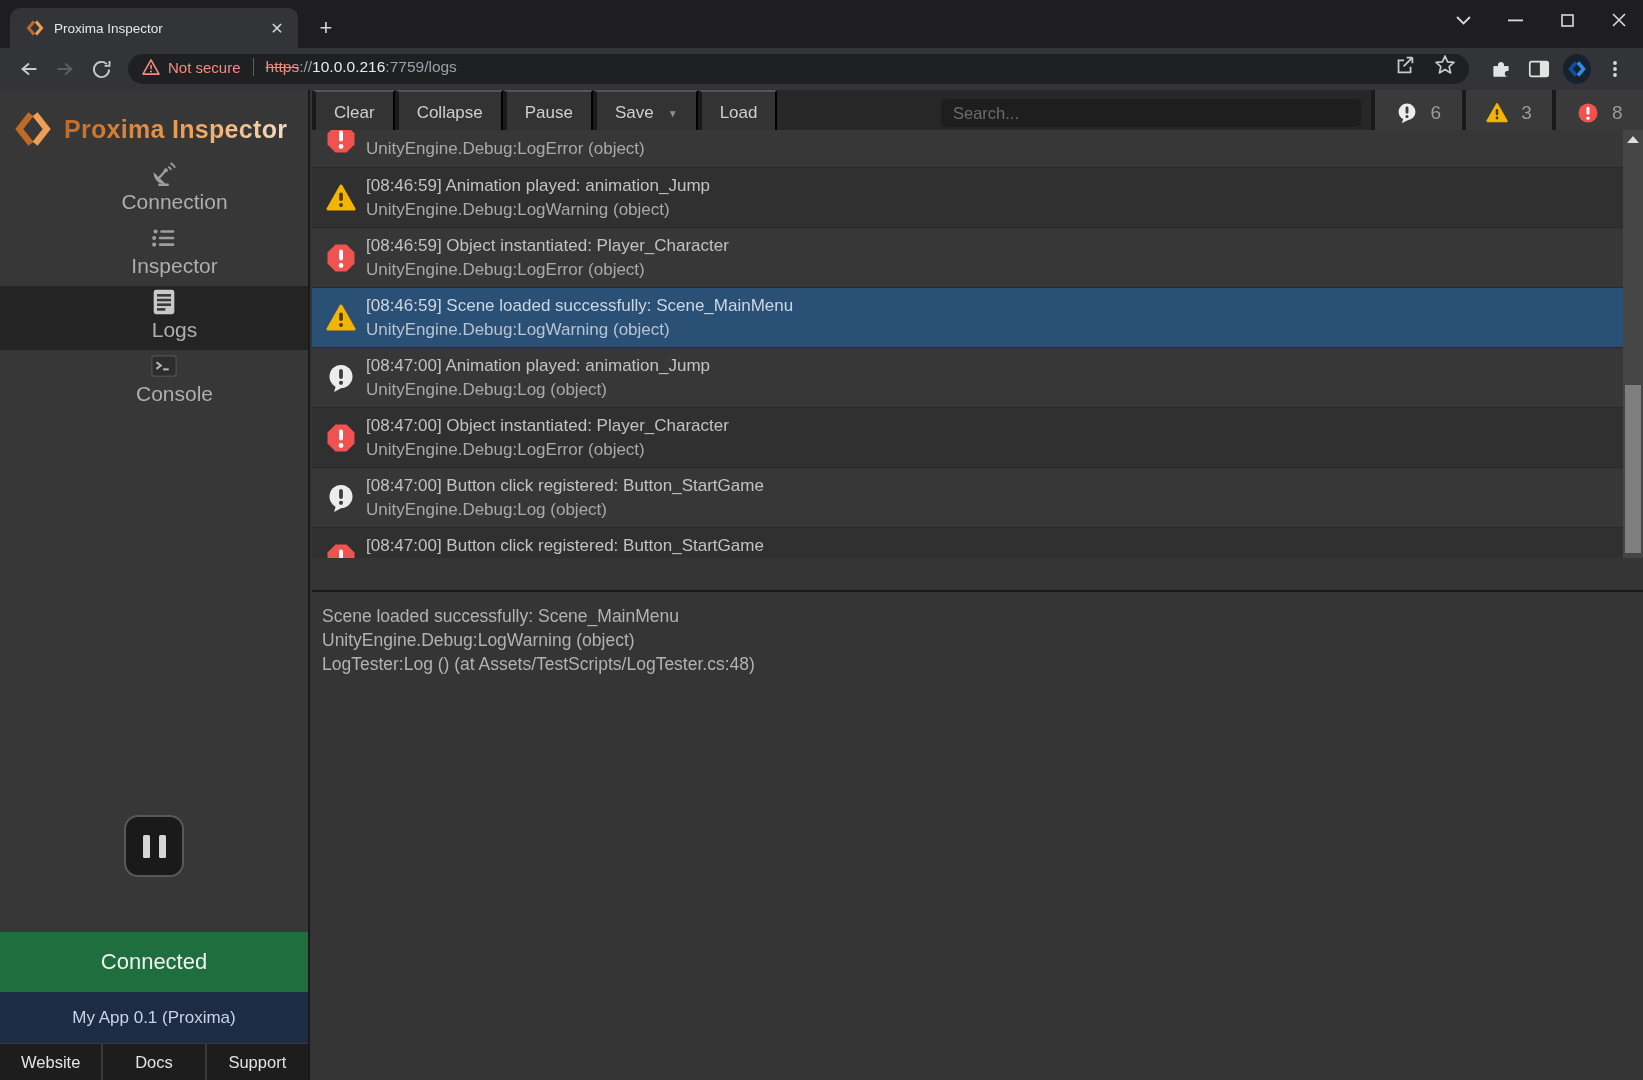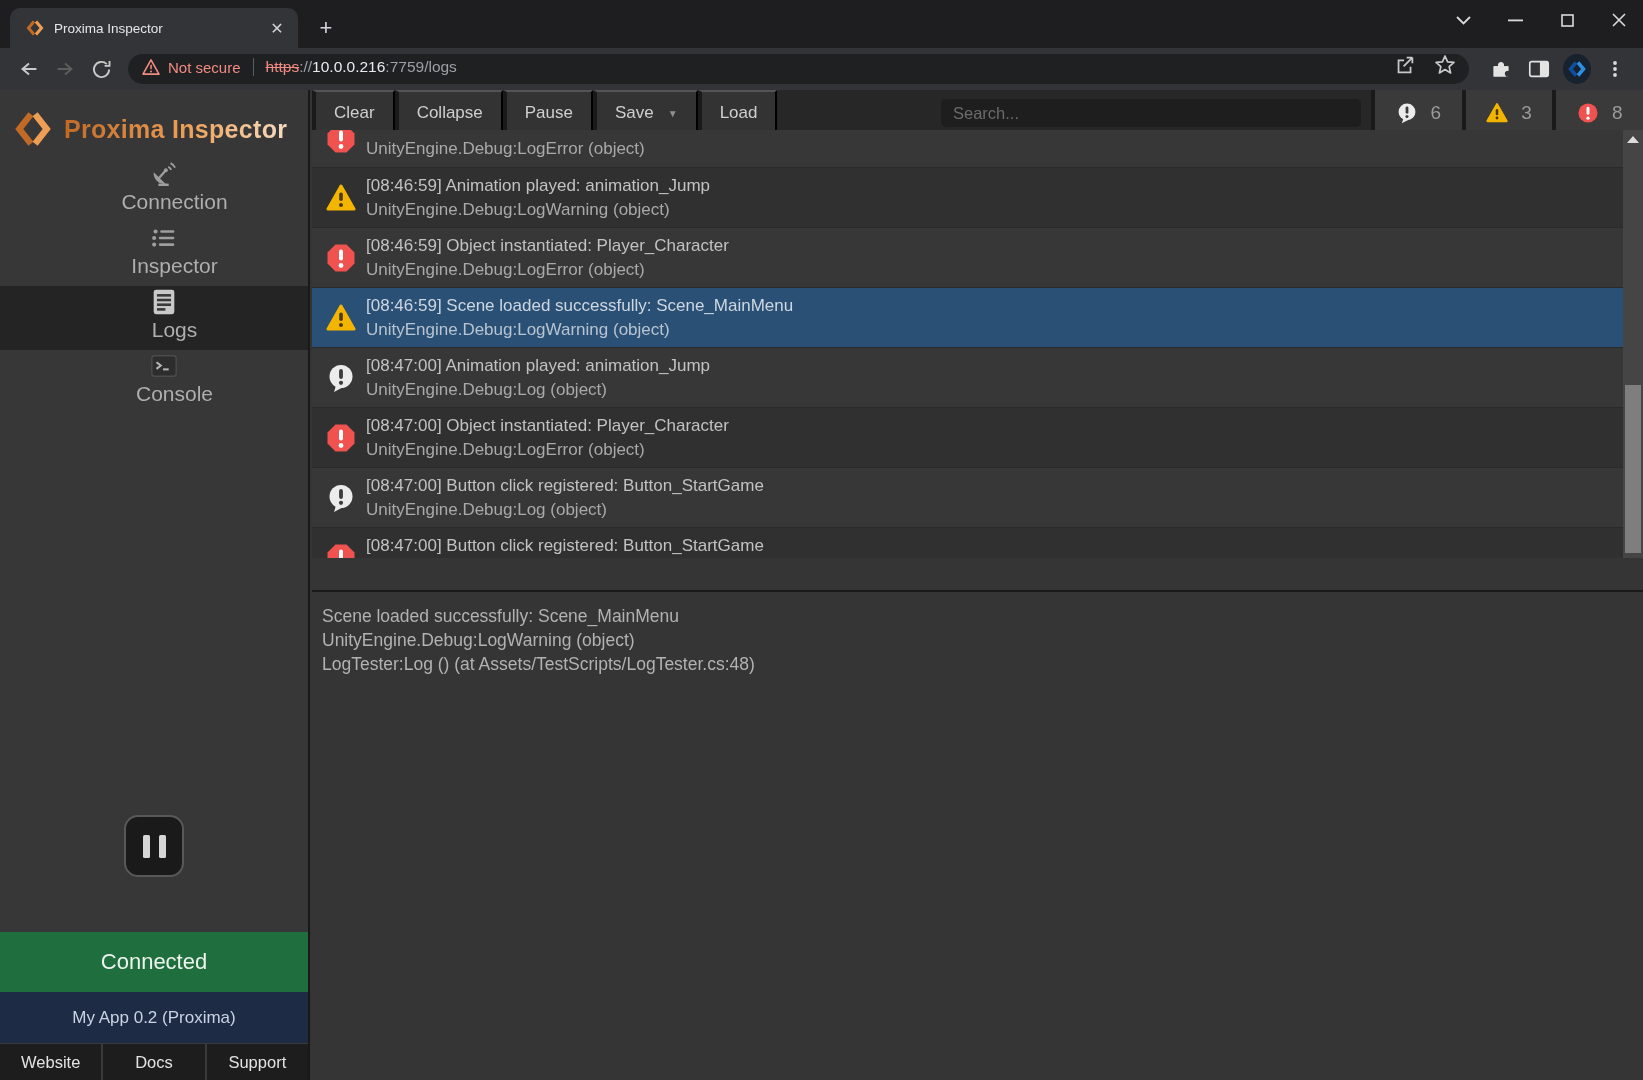--- a/index.html
+++ b/index.html
@@ -278,21 +278,21 @@
 
       <div class="pause-btn">
         <span class="bar"></span>
         <span class="bar"></span>
       </div>
 
       <div class="conn-bar">
         <span>Connected</span>
       </div>
       <div class="app-bar">
-        <span>My App 0.2 (Proxima)</span>
+        <span>My App 0.1 (Proxima)</span>
       </div>
       <div class="side-footer">
         <span class="sf-link">Website</span>
         <span class="sf-link">Docs</span>
         <span class="sf-link">Support</span>
       </div>
     </aside>
 
     <main class="main">
       <div class="toolbar">

